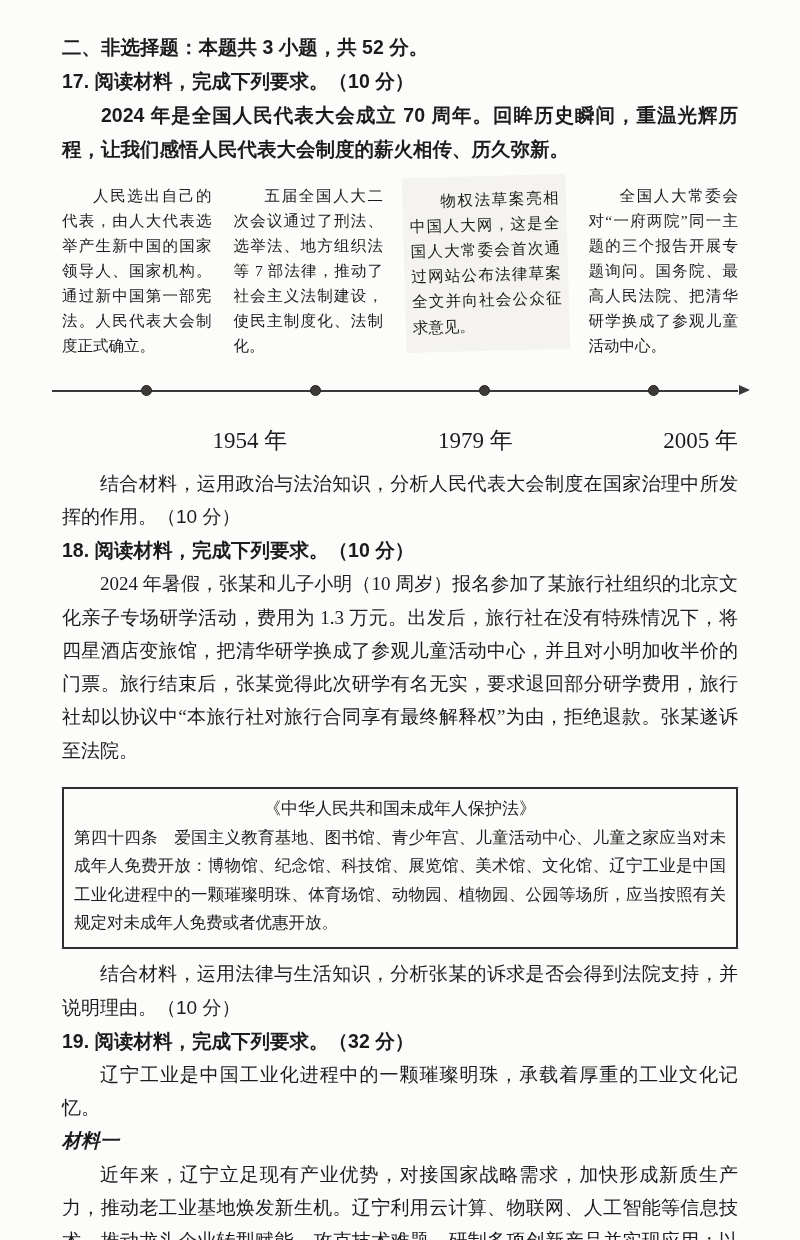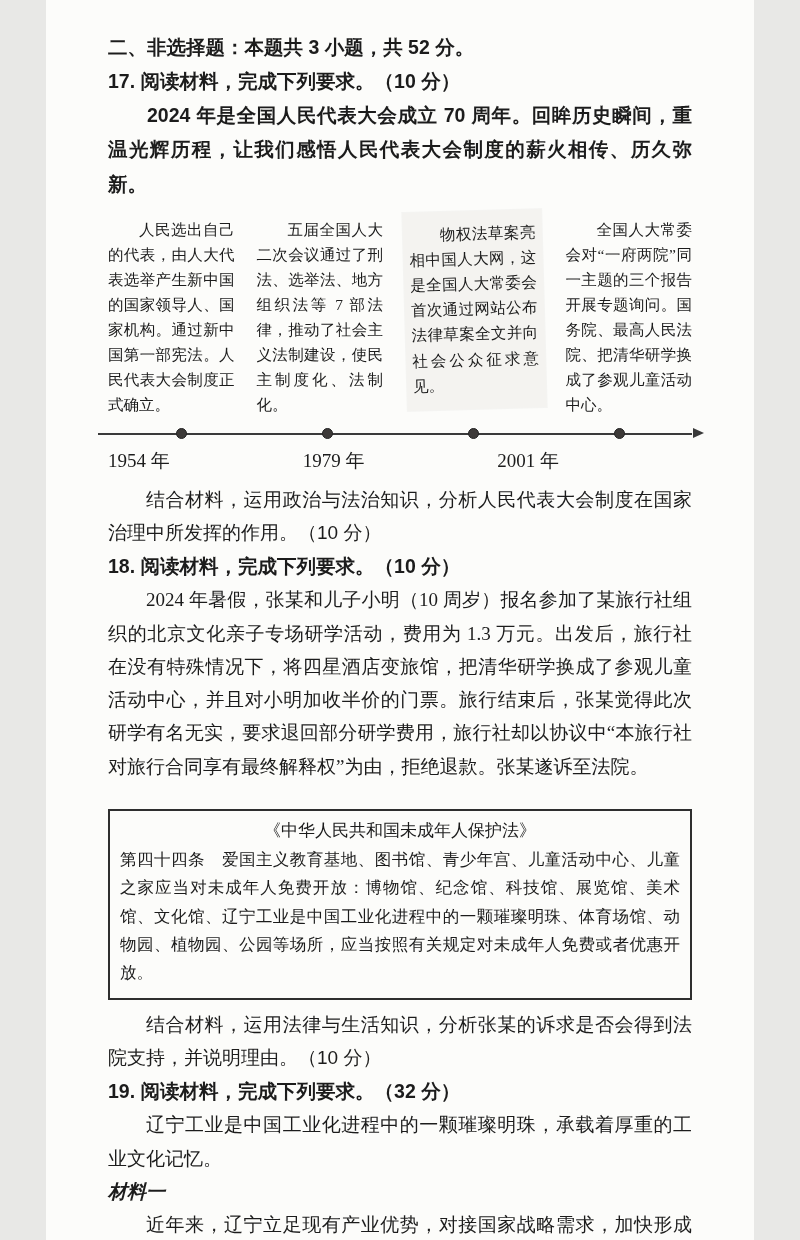--- a/index.html
+++ b/index.html
@@ -1,18 +1,18 @@
 <!DOCTYPE html>
 <html lang="zh"><head>
 <meta charset="utf-8">
 <style>
   * { margin: 0; padding: 0; box-sizing: border-box; }
   html, body { background: #e8e8e6; }
   .page {
-    width: 708px;
+    width: 800px;
     height: 1240px;
     margin: 0 auto;
     background: #fcfcfa;
     color: #1c1c1c;
     padding: 30px 62px 0 62px;
     overflow: hidden;
     font-family: "Liberation Serif", "DejaVu Serif", serif;
     font-size: 19px;
     line-height: 1.75;
   }
@@ -90,27 +90,28 @@
     border-top: 5.5px solid transparent;
     border-bottom: 5.5px solid transparent;
     border-left: 11px solid #3a3a3a;
   }
   .tl-years {
     display: flex;
     margin-top: 4px;
   }
   .tl-year {
     flex: 1 1 0;
-    text-align: left;
-    font-size: 19px;
+    text-align: right;
+    font-size: 23px;
+    margin-top: 20px;
   }
   
   .law-box {
     border: 2px solid #2e2e2e;
-    margin: 26px 0 8px 0;
+    margin: 20px 0 8px 0;
     padding: 6px 10px 10px 10px;
   }
   .law-title {
     text-align: center;
     font-size: 17px;
     line-height: 1.7;
   }
   .law-body {
     font-size: 16.5px;
     line-height: 1.72;
@@ -150,21 +151,21 @@
           <span class="tl-dot"></span>
         </div>
       <div class="tl-axis-cell">
           <span class="tl-dot"></span>
         </div>
       <span class="tl-arrow"></span>
     </div>
     <div class="tl-years">
       <div class="tl-year">1954 年</div>
       <div class="tl-year">1979 年</div>
-      <div class="tl-year">2001 年</div>
+      <div class="tl-year">2005 年</div>
     </div>
   </div>
 
   <p class="q-question">结合材料，运用政治与法治知识，分析人民代表大会制度在国家治理中所发挥的作用。（10 分）</p>
 
   <div class="heading"><span>18.</span> <span>阅读材料，完成下列要求。（10 分）</span></div>
   <p class="para">2024 年暑假，张某和儿子小明（10 周岁）报名参加了某旅行社组织的北京文化亲子专场研学活动，费用为 1.3 万元。出发后，旅行社在没有特殊情况下，将四星酒店变旅馆，把清华研学换成了参观儿童活动中心，并且对小明加收半价的门票。旅行结束后，张某觉得此次研学有名无实，要求退回部分研学费用，旅行社却以协议中“本旅行社对旅行合同享有最终解释权”为由，拒绝退款。张某遂诉至法院。</p>
 
   <div class="law-box">
     <div class="law-title">《中华人民共和国未成年人保护法》</div>

